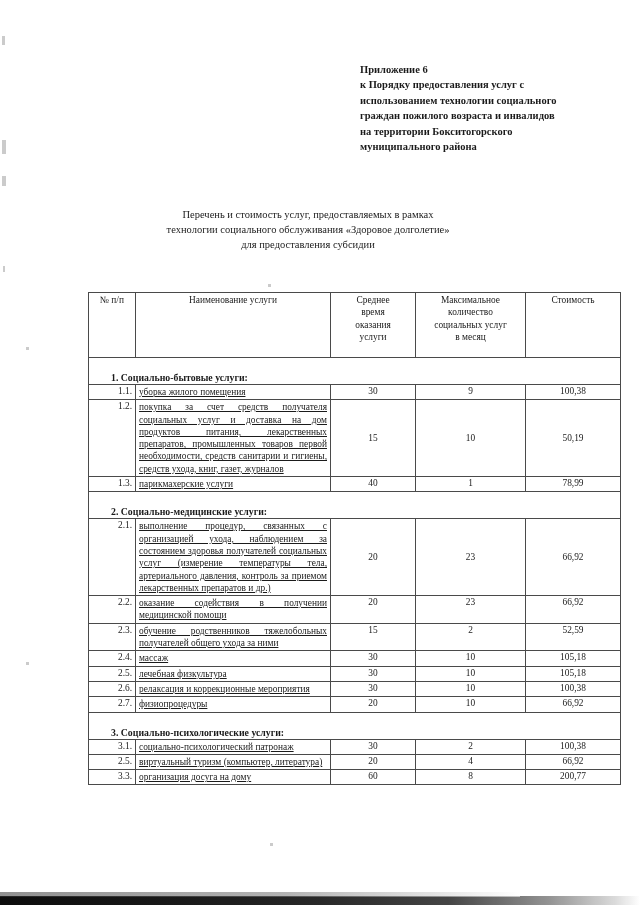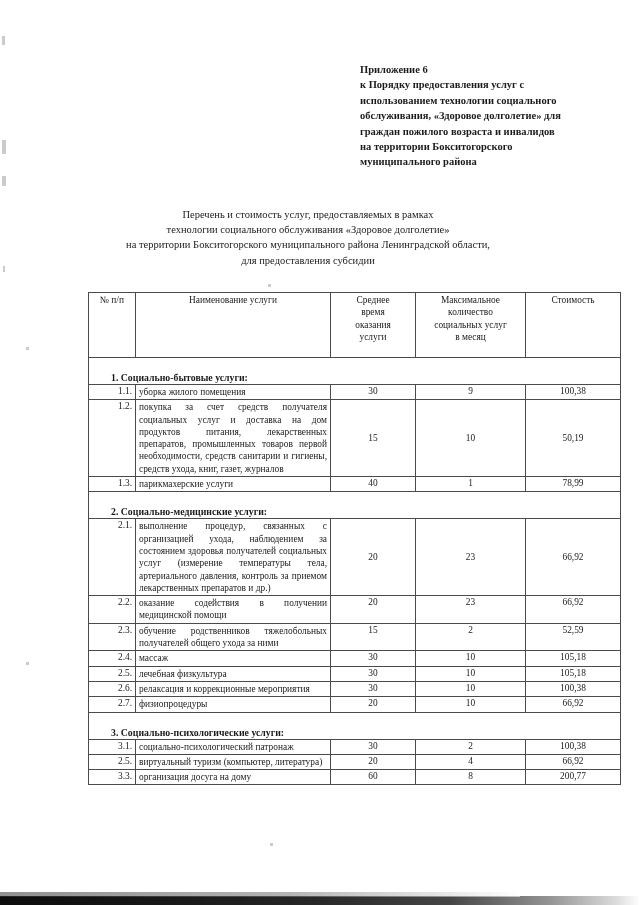--- a/index.html
+++ b/index.html
@@ -116,21 +116,21 @@
   .section-label {
     position: absolute;
     left: 22px;
     bottom: 1px;
     font-weight: bold;
     font-size: 9.8px;
     white-space: nowrap;
   }
 
   td.num   { text-align: right;   padding-left: 4px; white-space: nowrap; }
-  td.name  { text-align: justify; text-align-last: left; padding-left: 5px; padding-right: 5px; line-height: 12.3px; hyphens: none; }
+  td.name  { text-align: justify; text-align-last: left; padding-left: 5px; padding-right: 5px; line-height: 12.3px; hyphens: none; text-decoration: underline; }
   td.ctr   { text-align: center; vertical-align: middle; }
   td.cost  { text-align: center; vertical-align: middle; }
 
   tr.tall td.ctr, tr.tall td.cost { vertical-align: middle; }
 </style>
 </head>
 <body>
 
 <div class="scan-speck" style="left:2px;  top:36px;  width:3px; height:9px;"></div>
 <div class="scan-speck" style="left:2px;  top:140px; width:4px; height:14px;"></div>
@@ -138,30 +138,28 @@
 <div class="scan-speck" style="left:3px;  top:266px; width:2px; height:6px;"></div>
 <div class="scan-speck" style="left:26px; top:347px; width:3px; height:3px;"></div>
 <div class="scan-speck" style="left:26px; top:662px; width:3px; height:3px;"></div>
 <div class="scan-speck" style="left:268px;top:284px; width:3px; height:3px;"></div>
 <div class="scan-speck" style="left:270px;top:843px; width:3px; height:3px;"></div>
 
 <div class="appendix-block">
   <div>Приложение 6</div>
   <div>к Порядку предоставления услуг с</div>
   <div>использованием технологии социального</div>
-  <div>обслуживания, «Здоровое долголетие» для</div>
   <div>граждан пожилого возраста и инвалидов</div>
   <div>на территории Бокситогорского</div>
   <div>муниципального района</div>
 </div>
 
 <div class="doc-title">
   <div>Перечень и стоимость услуг, предоставляемых в рамках</div>
   <div>технологии социального обслуживания «Здоровое долголетие»</div>
-  <div>на территории Бокситогорского муниципального района Ленинградской области,</div>
   <div>для предоставления субсидии</div>
 </div>
 
 <div class="tbl-wrap">
   <table class="services">
     <colgroup>
       <col class="c-num">
         <col class="c-name">
         <col class="c-time">
         <col class="c-count">

